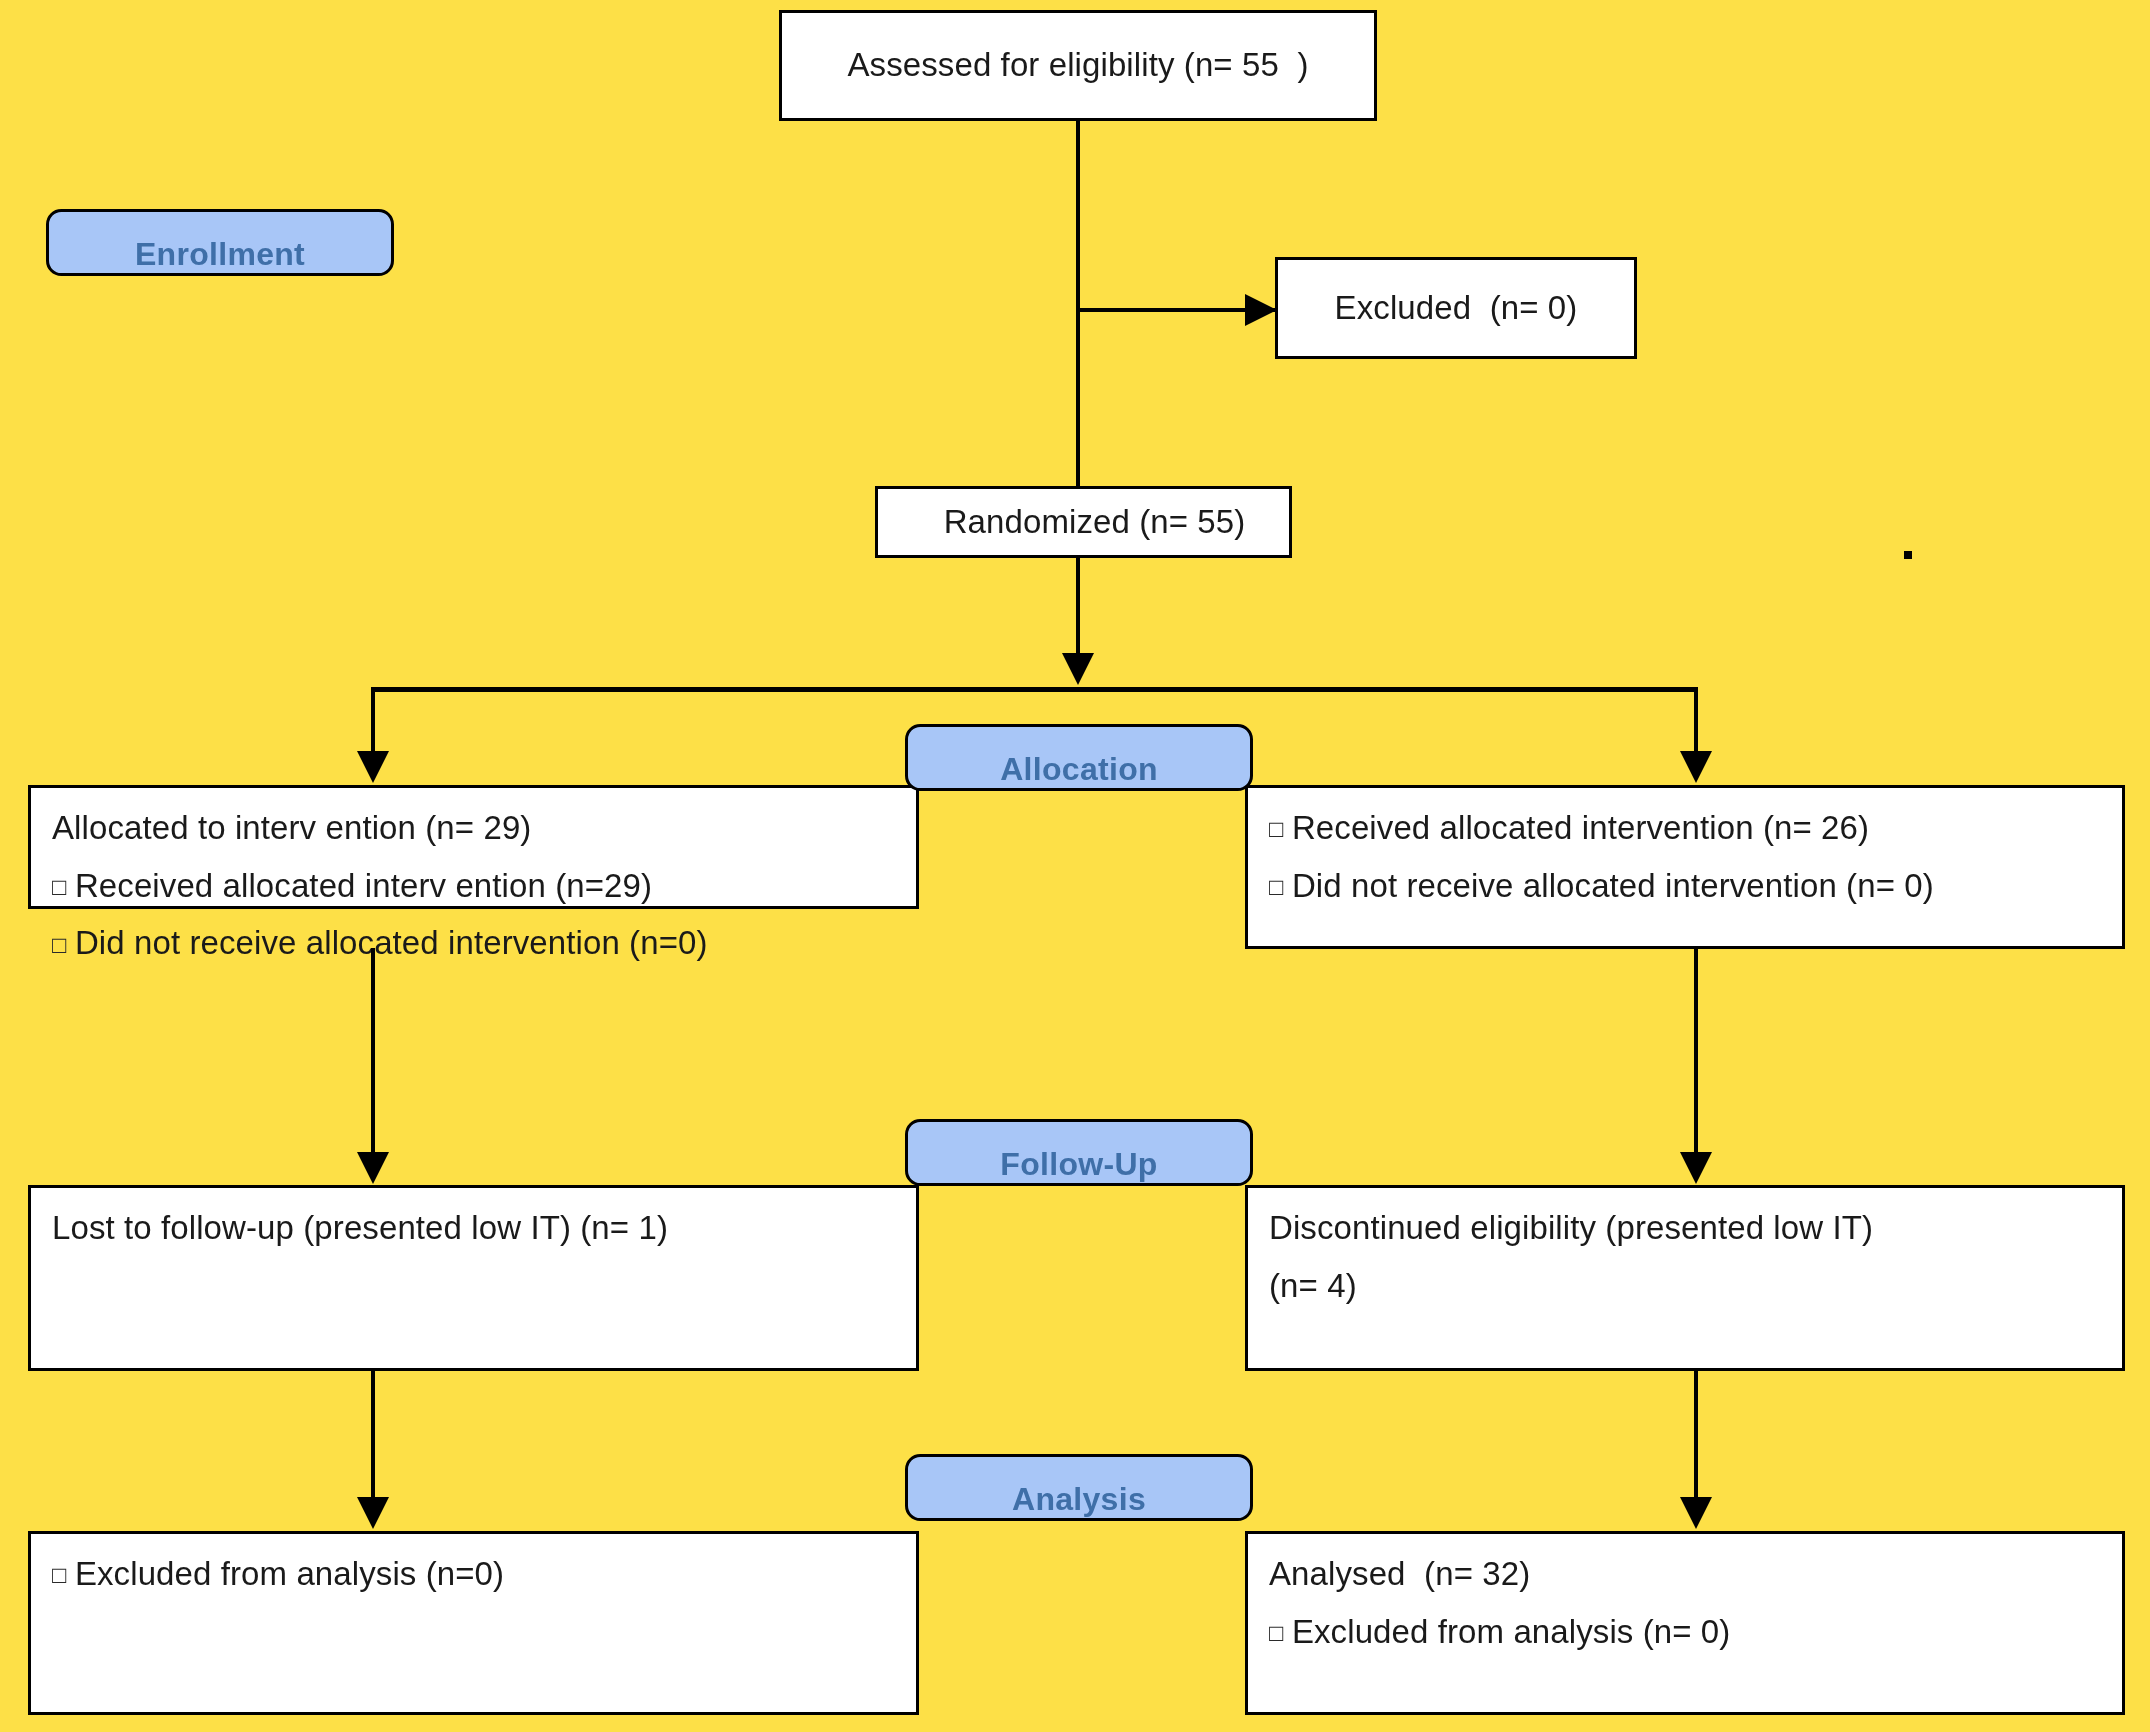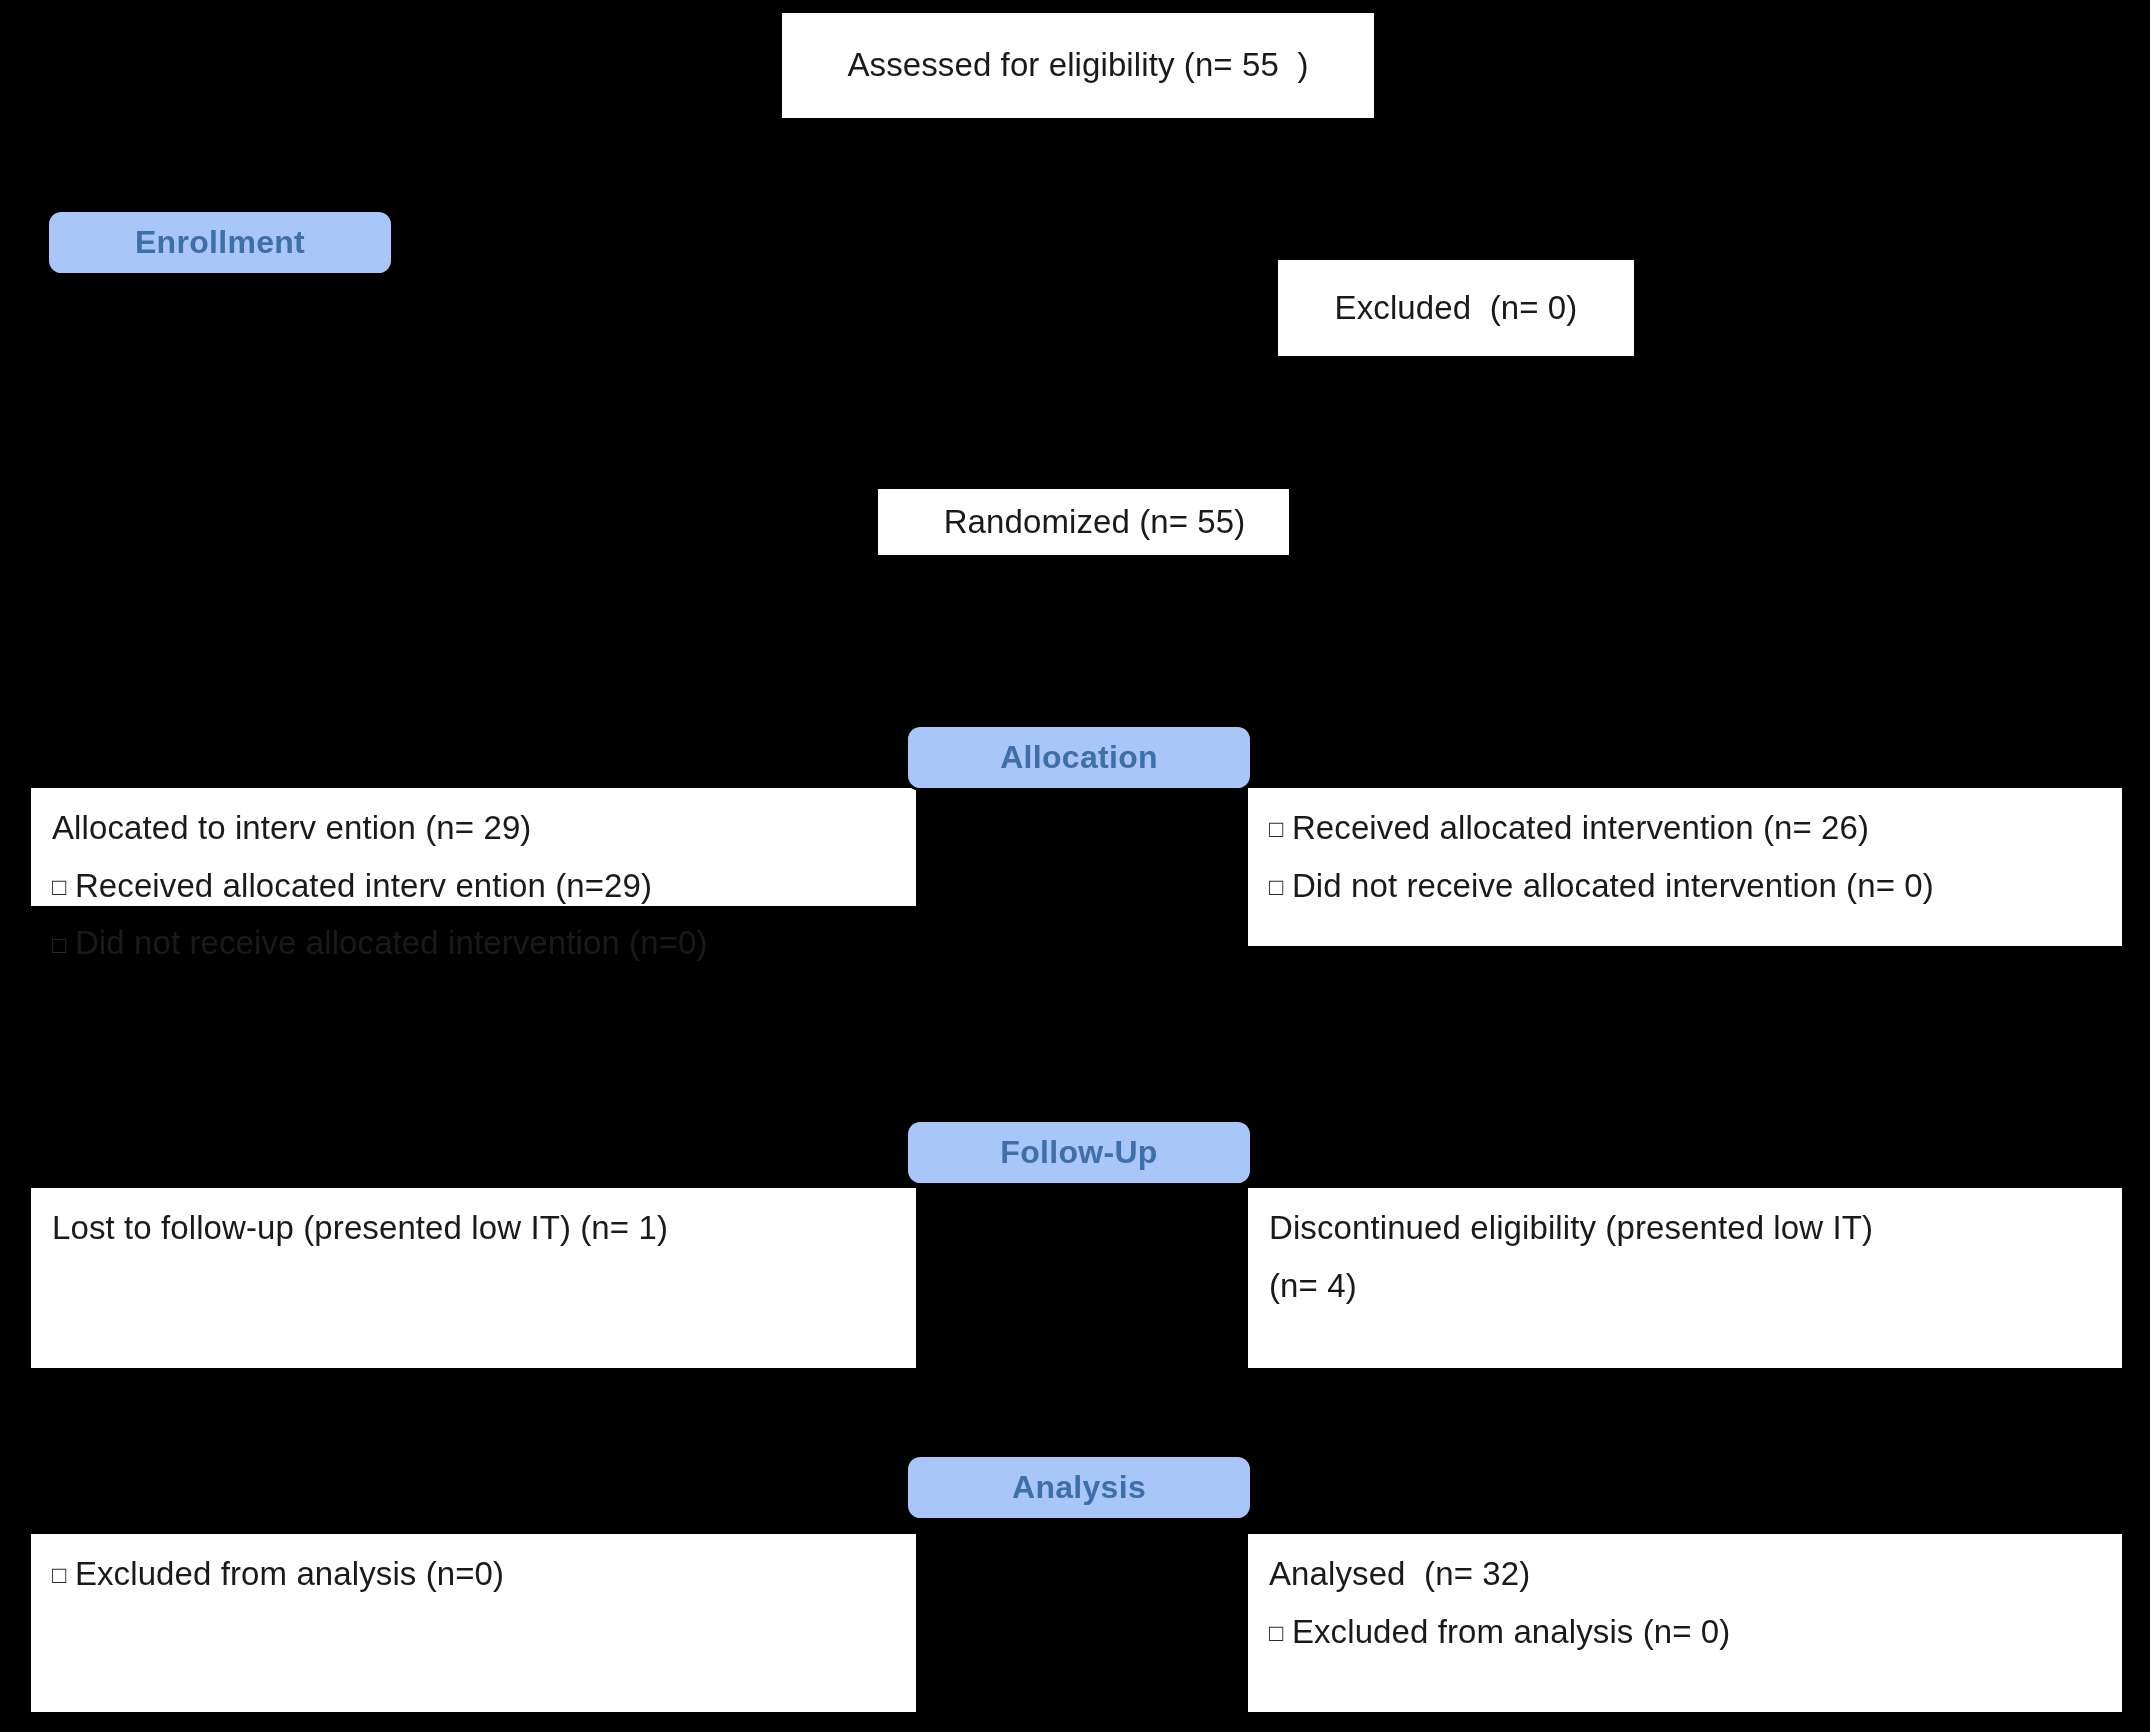--- a/index.html
+++ b/index.html
@@ -8,21 +8,21 @@
     padding: 0;
     background: #ffffff;
   }
   body {
     font-family: "Liberation Sans", sans-serif;
   }
   #canvas {
     position: relative;
     width: 2151px;
     height: 1733px;
-    background: #000000;
+    background: #fde047;
     overflow: hidden;
   }
 
   
   .node {
     position: absolute;
     box-sizing: border-box;
     background: #ffffff;
     border: 3.5px solid #000000;
     font-size: 33px;
@@ -56,21 +56,21 @@
   .pill {
     position: absolute;
     box-sizing: border-box;
     background: #a8c6f7;
     border: 3.5px solid #000000;
     border-radius: 15.3px;
     color: #3f6fa8;
     font-weight: bold;
     font-size: 32px;
     display: flex;
-    align-items: center;
+    align-items: flex-end;
     justify-content: center;
     z-index: 5;
     letter-spacing: 0.3px;
   }
 
   
   .vline, .hline {
     position: absolute;
     background: #000000;
   }

